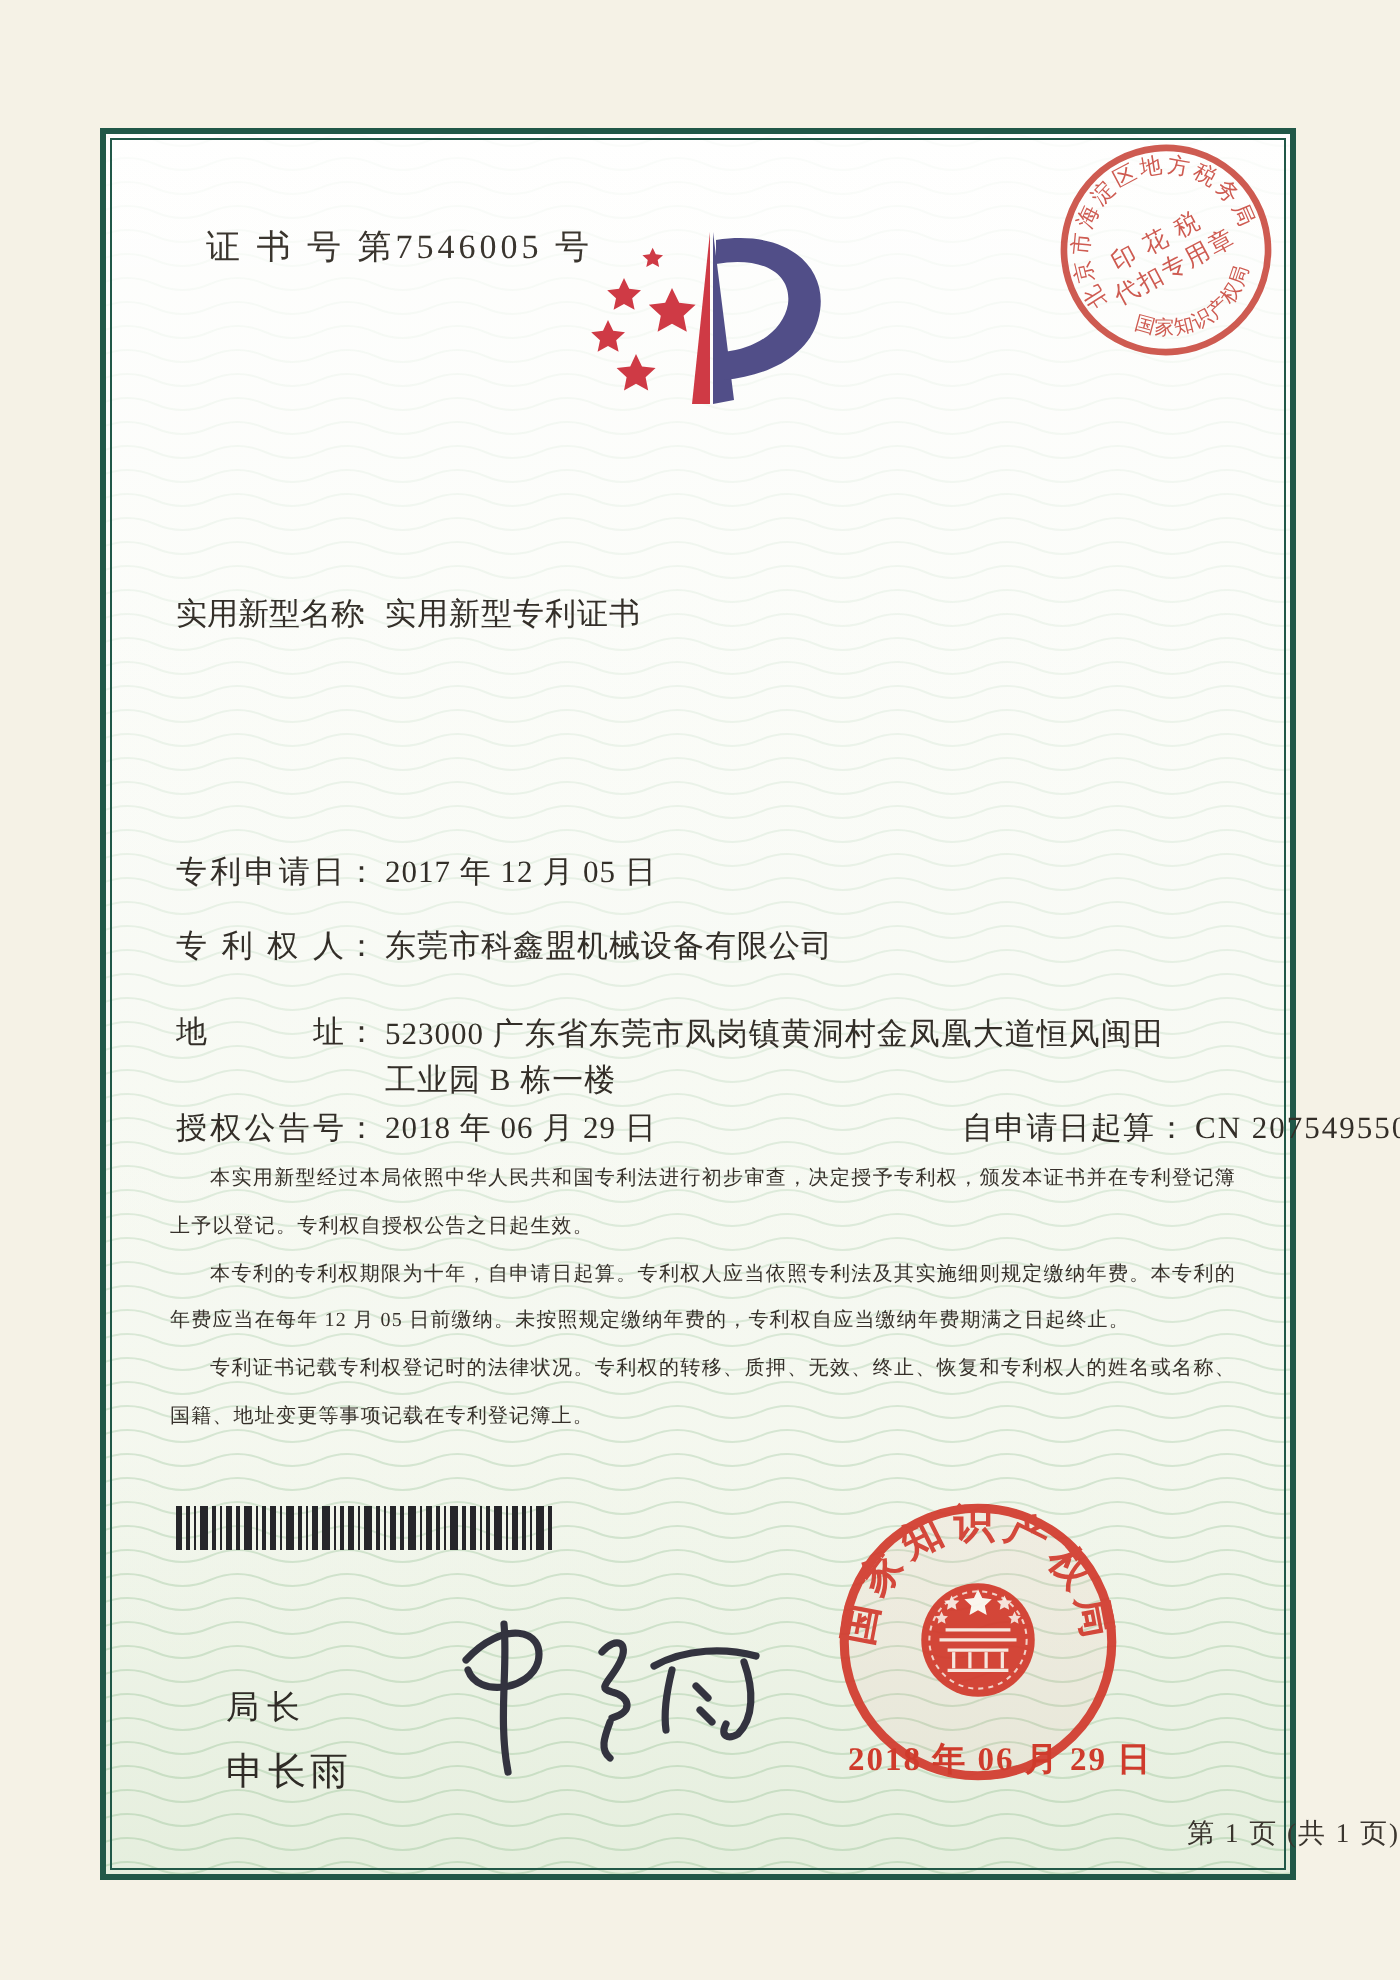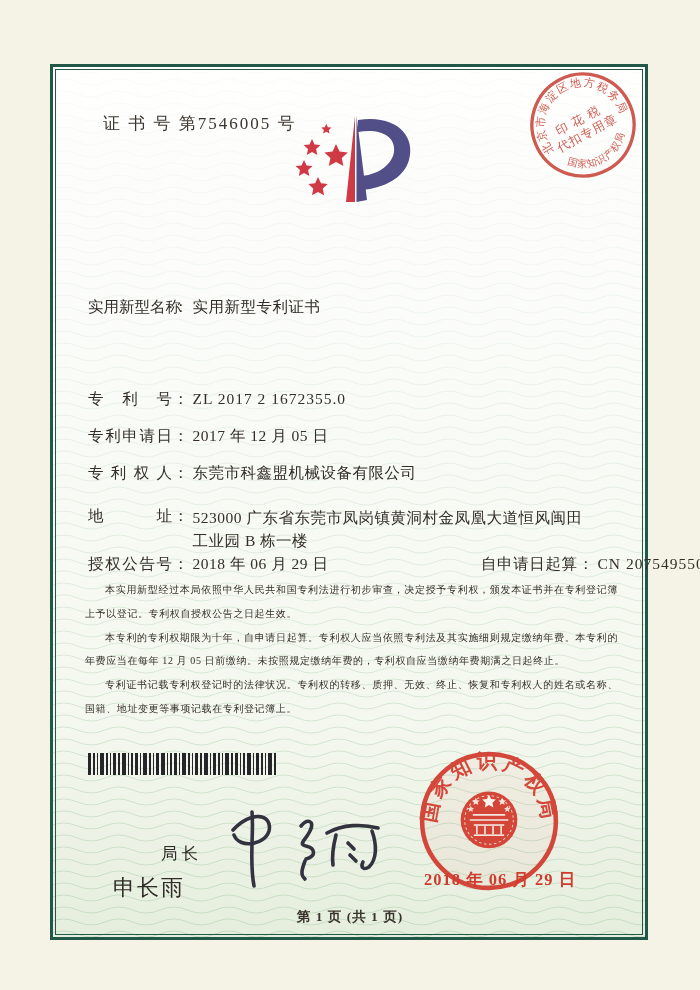--- a/index.html
+++ b/index.html
@@ -29,33 +29,33 @@
   .fval{display:inline-block;letter-spacing:0.5px;}
   .addr-wrap{display:inline-block;white-space:normal;width:450px;vertical-align:top;letter-spacing:0.5px;line-height:23px;}
   .grant-right{position:absolute;left:393px;top:0;}
 
   .body-text{position:absolute;left:85px;top:578px;width:533px;}
   .body-text p{margin:0;font-size:10px;line-height:23.8px;text-indent:2em;
                text-align:justify;letter-spacing:0.6px;color:#36302a;}
 
   .barcode{position:absolute;left:88px;top:753px;width:188px;height:22px;}
 
-  .director-label{position:absolute;left:113px;top:843px;font-size:16.5px;letter-spacing:4px;color:#2f2b26;margin-left:48px;}
-  .director-name{position:absolute;left:113px;top:873px;font-size:22px;letter-spacing:2px;color:#2f2b26;}
+  .director-label{position:absolute;left:113px;top:843px;font-size:16.5px;letter-spacing:4px;color:#2f2b26;}
+  .director-name{position:absolute;left:113px;top:873px;font-size:19px;letter-spacing:2px;color:#2f2b26;}
   .signature{position:absolute;left:215px;top:798px;width:175px;height:95px;}
 
   .seal{position:absolute;left:413px;top:745px;width:152px;height:152px;opacity:0.93;}
   .seal-date{position:absolute;left:424px;top:869px;width:160px;font-size:16.5px;
              color:#cf3b2c;letter-spacing:1px;font-weight:600;white-space:nowrap;}
 
   .tax-stamp{position:absolute;left:522px;top:64px;width:122px;height:122px;
              transform:rotate(-28deg);opacity:0.88;}
 
-  .footer{position:absolute;left:0;top:908px;width:700px;text-align:center;
-          font-size:13.5px;letter-spacing:1px;color:#3a352e;font-weight:bold;}
+  .footer{position:absolute;left:0;top:908px;width:700px;text-align:right;
+          font-size:13.5px;letter-spacing:1px;color:#3a352e;}
 </style>
 </head>
 <body>
 
 <div class="page">
 
   <div class="sheet">
     <svg class="guilloche" viewBox="0 0 598 876" preserveAspectRatio="none">
       <defs>
         <pattern id="gw" width="110" height="12" patternUnits="userSpaceOnUse">
@@ -96,23 +96,20 @@
 
     <polygon points="87,8 78,94 87,94" fill="#cf3a45"></polygon>
     <polygon points="88.5,8 88.5,94 99,92" fill="#514e88"></polygon>
 
     <path d="M90,12 C 128,6 148,28 141,52 C 136,70 116,80 94,82 L94,68 C 112,66 124,56 126,44 C 128,28 112,20 90,24 Z" fill="#514e88"></path>
   </svg>
 
 
   <div class="frow" style="top:297px">
     <span class="flabel">实用新型名称</span><span class="fcolon">：</span><span class="fval">实用新型专利证书</span>
-  </div>
-  <div class="frow" style="top:389px">
-    <span class="flabel">专利号</span><span class="fcolon">：</span><span class="fval" style="letter-spacing:1px">ZL 2017 2 1672355.0</span>
   </div>
   <div class="frow" style="top:426px">
     <span class="flabel">专利申请日</span><span class="fcolon">：</span><span class="fval">2017 年 12 月 05 日</span>
   </div>
   <div class="frow" style="top:463px">
     <span class="flabel">专利权人</span><span class="fcolon">：</span><span class="fval">东莞市科鑫盟机械设备有限公司</span>
   </div>
   <div class="frow" style="top:506px">
     <span class="flabel">地址</span><span class="fcolon">：</span><span class="addr-wrap"><span>523000 广东省东莞市凤岗镇黄洞村金凤凰大道恒风闽田</span><br><span>工业园 B 栋一楼</span></span>
   </div>

